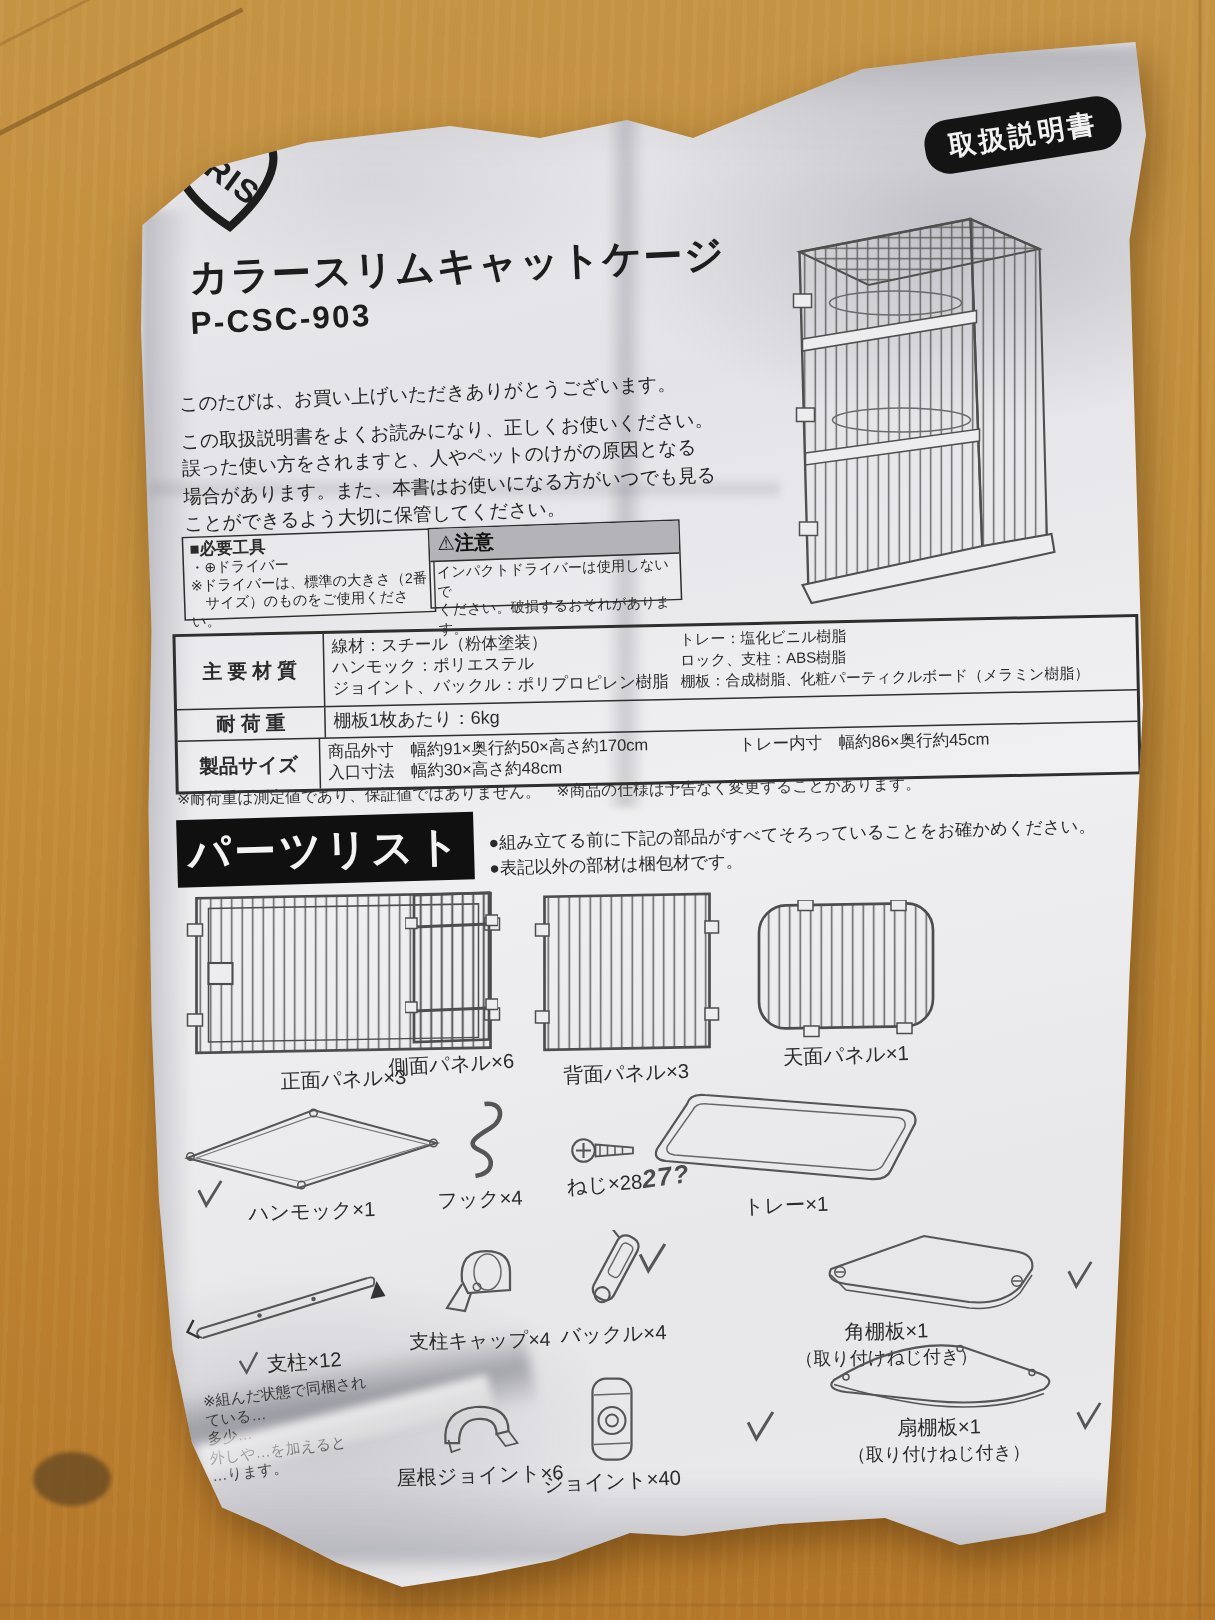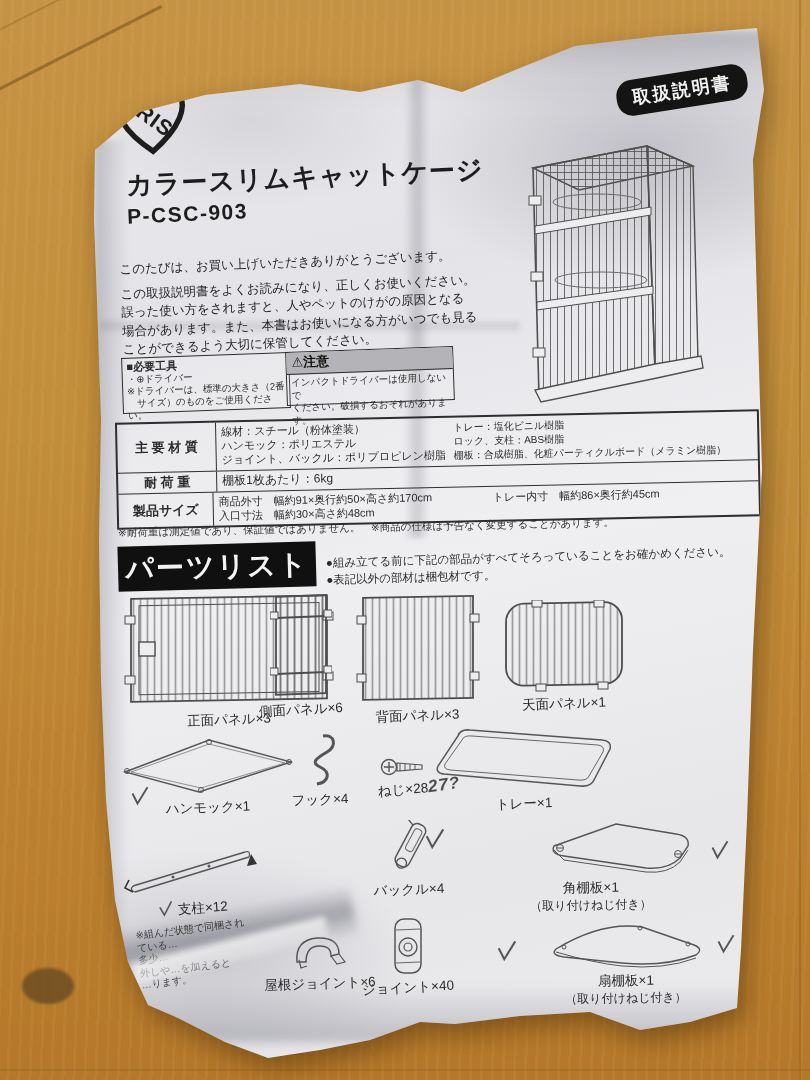--- a/index.html
+++ b/index.html
@@ -341,20 +341,29 @@
 
     <div class="abs pnote">
       <div>※組んだ状態で同梱され</div>
       <div>ている…</div>
       <div>多少…</div>
       <div>外しや…を加えると</div>
       <div>…ります。</div>
     </div>
     <div class="shade ridge"></div>
 
+    <div class="part" style="left:272px;top:828px;width:96px;">
+      <svg class="icon" width="52" height="54" viewBox="0 0 52 54">
+        <path d="M14,26 Q12,6 30,6 Q46,6 46,20 L46,32 L18,34 Z" fill="none" stroke="#555" stroke-width="1.5"></path>
+        <ellipse cx="31" cy="20" rx="9" ry="12" fill="none" stroke="#666" stroke-width="1"></ellipse>
+        <path d="M14,28 L4,44 L16,46 L20,34" fill="none" stroke="#555" stroke-width="1.5"></path>
+        <circle cx="24" cy="30" r="2.5" fill="none" stroke="#555"></circle>
+      </svg>
+      <div class="plabel r-1" style="font-size:13px">支柱キャップ×4</div>
+    </div>
 
     <div class="part" style="left:368px;top:820px;width:82px;">
       <svg class="icon" width="50" height="58" viewBox="0 0 50 58">
         <g transform="rotate(28 25 29)">
           <rect x="17" y="2" width="15" height="46" rx="6" fill="none" stroke="#555" stroke-width="1.5"></rect>
           <rect x="21" y="7" width="8" height="24" rx="3" fill="none" stroke="#666" stroke-width="1"></rect>
           <circle cx="25" cy="45" r="5" fill="none" stroke="#555" stroke-width="1.4"></circle>
           <path d="M17,6 L8,2" stroke="#555" stroke-width="1.4"></path>
         </g>
       </svg>
@@ -387,21 +396,21 @@
       <svg class="icon" width="38" height="60" viewBox="0 0 38 60">
         <rect x="6" y="3" width="26" height="54" rx="9" fill="none" stroke="#555" stroke-width="1.5"></rect>
         <line x1="7" y1="14" x2="31" y2="13" stroke="#666" stroke-width="1"></line>
         <circle cx="19" cy="31" r="9" fill="none" stroke="#555" stroke-width="1.4"></circle>
         <circle cx="19" cy="31" r="4" fill="none" stroke="#555" stroke-width="1.2"></circle>
         <line x1="7" y1="47" x2="31" y2="46" stroke="#666" stroke-width="1"></line>
       </svg>
       <div class="plabel r-3">ジョイント×40</div>
     </div>
 
-    <div class="part" style="left:530px;top:919px;width:192px;">
+    <div class="part" style="left:530px;top:890px;width:192px;">
       <svg class="icon" width="164" height="50" viewBox="0 0 164 50">
         <path d="M12,30 Q58,2 98,8 L150,26 Q160,30 152,36 Q120,48 78,44 L20,38 Q6,36 12,30 Z" fill="none" stroke="#555" stroke-width="1.4"></path>
         <path d="M12,33 Q50,44 78,47 Q120,51 152,39" fill="none" stroke="#555" stroke-width="1"></path>
         <circle cx="20" cy="28" r="2" fill="none" stroke="#555"></circle>
         <circle cx="96" cy="9" r="2" fill="none" stroke="#555"></circle>
         <circle cx="144" cy="25" r="2" fill="none" stroke="#555"></circle>
       </svg>
       <div class="plabel r-1">扇棚板×1</div>
       <div class="psub r-1">（取り付けねじ付き）</div>
     </div>

